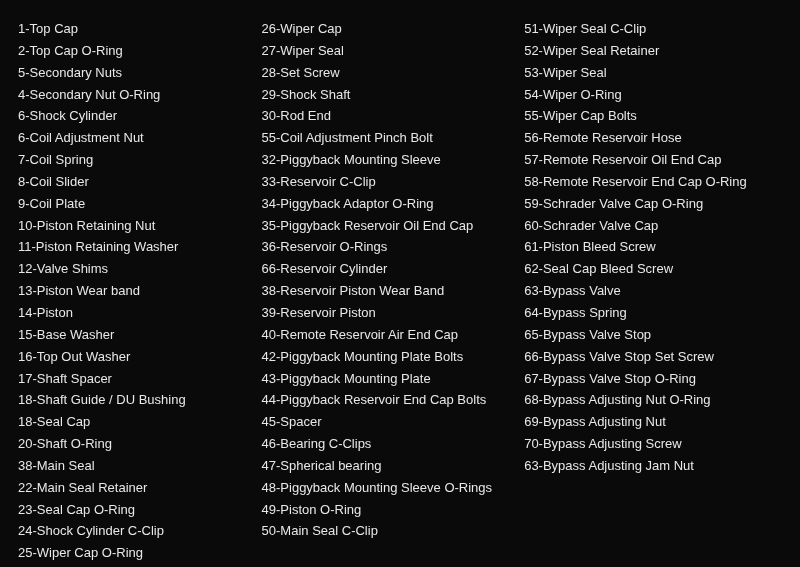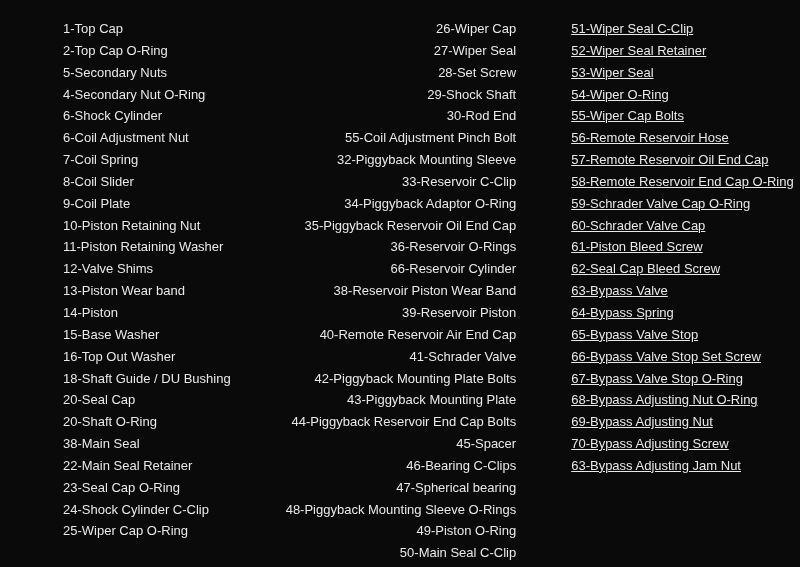--- a/index.html
+++ b/index.html
@@ -16,25 +16,24 @@
       display: flex;
       flex-direction: row;
       gap: 0;
       width: 100%;
     }
     .col {
       display: flex;
       flex-direction: column;
       gap: 3px;
       padding-right: 10px;
-      margin-left: 45px;
     }
     .col1 { width: 255px; }
-    .col2 { width: 275px; align-items: flex-end; }
-    .col3 { width: 270px; text-decoration: underline; }
+    .col2 { width: 275px; }
+    .col3 { width: 270px; }
     .item {
       line-height: 1.45;
       white-space: nowrap;
     }
   </style>
 </head>
 <body>
 
 <div class="columns-wrapper">
   <div class="col col1">
@@ -47,22 +46,23 @@
       <div class="item">7-Coil Spring</div>
       <div class="item">8-Coil Slider</div>
       <div class="item">9-Coil Plate</div>
       <div class="item">10-Piston Retaining Nut</div>
       <div class="item">11-Piston Retaining Washer</div>
       <div class="item">12-Valve Shims</div>
       <div class="item">13-Piston Wear band</div>
       <div class="item">14-Piston</div>
       <div class="item">15-Base Washer</div>
       <div class="item">16-Top Out Washer</div>
+      <div class="item">17-Shaft Spacer</div>
       <div class="item">18-Shaft Guide / DU Bushing</div>
-      <div class="item">20-Seal Cap</div>
+      <div class="item">18-Seal Cap</div>
       <div class="item">20-Shaft O-Ring</div>
       <div class="item">38-Main Seal</div>
       <div class="item">22-Main Seal Retainer</div>
       <div class="item">23-Seal Cap O-Ring</div>
       <div class="item">24-Shock Cylinder C-Clip</div>
       <div class="item">25-Wiper Cap O-Ring</div>
     </div>
   <div class="col col2">
       <div class="item">26-Wiper Cap</div>
       <div class="item">27-Wiper Seal</div>
@@ -72,21 +72,20 @@
       <div class="item">55-Coil Adjustment Pinch Bolt</div>
       <div class="item">32-Piggyback Mounting Sleeve</div>
       <div class="item">33-Reservoir C-Clip</div>
       <div class="item">34-Piggyback Adaptor O-Ring</div>
       <div class="item">35-Piggyback Reservoir Oil End Cap</div>
       <div class="item">36-Reservoir O-Rings</div>
       <div class="item">66-Reservoir Cylinder</div>
       <div class="item">38-Reservoir Piston Wear Band</div>
       <div class="item">39-Reservoir Piston</div>
       <div class="item">40-Remote Reservoir Air End Cap</div>
-      <div class="item">41-Schrader Valve</div>
       <div class="item">42-Piggyback Mounting Plate Bolts</div>
       <div class="item">43-Piggyback Mounting Plate</div>
       <div class="item">44-Piggyback Reservoir End Cap Bolts</div>
       <div class="item">45-Spacer</div>
       <div class="item">46-Bearing C-Clips</div>
       <div class="item">47-Spherical bearing</div>
       <div class="item">48-Piggyback Mounting Sleeve O-Rings</div>
       <div class="item">49-Piston O-Ring</div>
       <div class="item">50-Main Seal C-Clip</div>
     </div>

